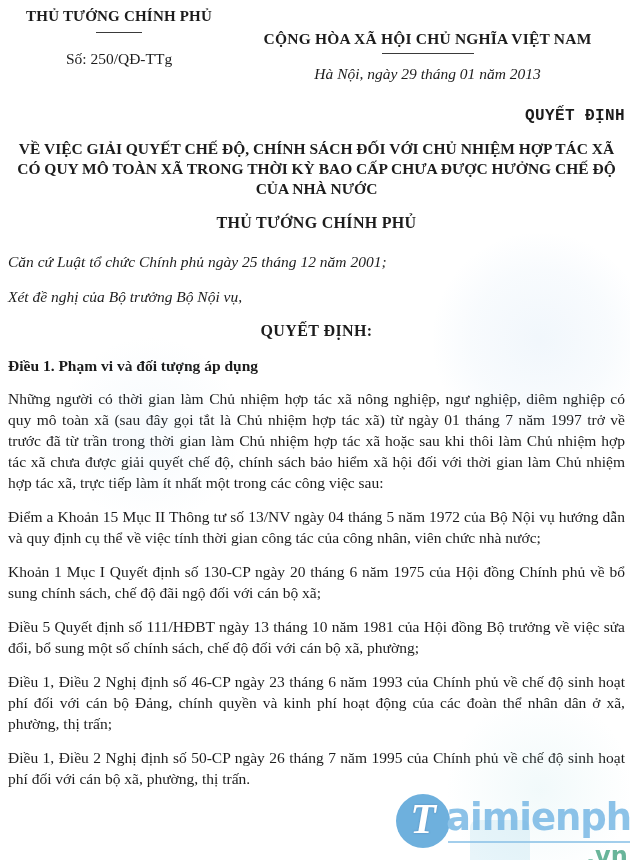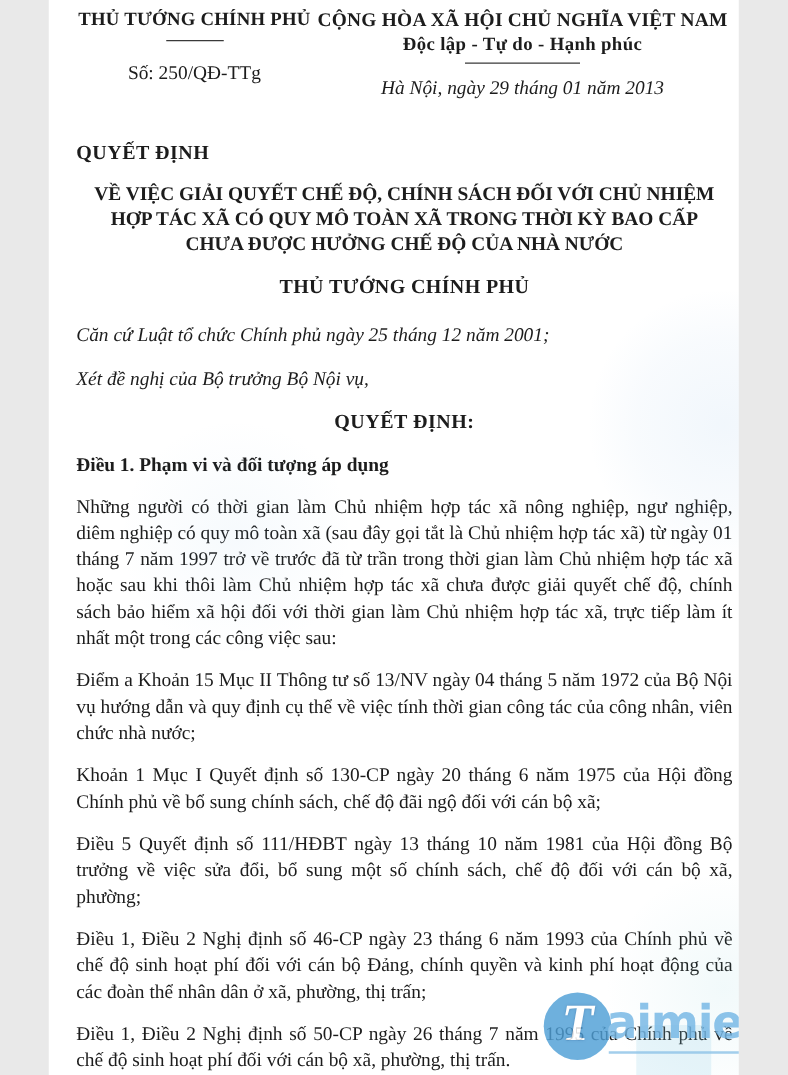--- a/index.html
+++ b/index.html
@@ -1,49 +1,49 @@
 <!DOCTYPE html>
 <html><head>
 <meta charset="utf-8">
 <style>
   html,body{margin:0;padding:0;background:#e9e9e9;}
   .page{
     position:relative;
-    width:552px;height:860px;
+    width:630px;height:860px;
     margin:0 auto;
     background:#ffffff;
     overflow:hidden;
     font-family:"Liberation Serif","DejaVu Serif",serif;
     color:#1c1c1c;
     box-sizing:border-box;
-    padding:8px 5px 0 22px;
+    padding:8px 5px 0 8px;
   }
   
   .bg-swirl{position:absolute;pointer-events:none;border-radius:50%;}
   .sw1{left:430px;top:230px;width:220px;height:220px;
        background:radial-gradient(circle,rgba(120,175,225,0.10) 0%,rgba(120,175,225,0.05) 45%,transparent 70%);}
   .sw2{left:60px;top:330px;width:180px;height:200px;
        background:radial-gradient(circle,rgba(130,185,225,0.07) 0%,transparent 70%);}
   .sw3{left:440px;top:700px;width:200px;height:180px;
        background:radial-gradient(circle,rgba(120,200,210,0.10) 0%,transparent 70%);}
   .sw4{left:470px;top:820px;width:60px;height:60px;border-radius:8px;
        background:rgba(130,200,225,0.18);}
 
   .header{display:flex;position:relative;}
   .h-left{width:36%;text-align:center;}
   .h-right{width:64%;text-align:center;}
   .org-name{font-weight:bold;font-size:15px;letter-spacing:.2px;}
   .h-line-left{width:46px;border-top:1.6px solid #3a3a3a;margin:7px auto 0;}
   .doc-number{margin-top:17px;font-size:15.5px;}
-  .country{font-weight:bold;font-size:15.5px;letter-spacing:.2px;}
+  .country{font-weight:bold;font-size:15.5px;letter-spacing:.2px;margin-top:22px;}
   .motto{font-weight:bold;font-size:15px;margin-top:2px;letter-spacing:.3px;}
   .h-line-right{width:92px;border-top:1.6px solid #3a3a3a;margin:5px auto 0;}
   .place-date{margin-top:11px;font-style:italic;font-size:15.5px;}
 
-  .h-kind{margin:34px 0 0;text-align:left;font-weight:bold;font-size:16px;letter-spacing:.4px;}
+  .h-kind{margin:24px 0 0;text-align:right;font-weight:bold;font-size:16px;letter-spacing:.4px;font-family:Liberation Mono, monospace;}
   .h-subject{margin:14px 6px 0;text-align:center;font-weight:bold;font-size:15.5px;line-height:20px;}
   .h-authority{margin:15px 0 0;text-align:center;font-weight:bold;font-size:16px;letter-spacing:.3px;}
 
   .preamble p{margin:14px 0 0;font-style:italic;font-size:15.5px;line-height:21px;}
   .preamble p:first-child{margin-top:19px;}
 
   .h-decision{margin:15px 0 0;text-align:center;font-weight:bold;font-size:16px;letter-spacing:.4px;}
 
   .art-heading{margin:17px 0 0;font-weight:bold;font-size:15.5px;}
 
@@ -74,21 +74,20 @@
   <div class="bg-swirl sw4"></div>
 
   <div class="header">
     <div class="h-left">
       <div class="org-name">THỦ TƯỚNG CHÍNH PHỦ</div>
       <div class="h-line-left"></div>
       <div class="doc-number">Số: 250/QĐ-TTg</div>
     </div>
     <div class="h-right">
       <div class="country">CỘNG HÒA XÃ HỘI CHỦ NGHĨA VIỆT NAM</div>
-      <div class="motto">Độc lập - Tự do - Hạnh phúc</div>
       <div class="h-line-right"></div>
       <div class="place-date">Hà Nội, ngày 29 tháng 01 năm 2013</div>
     </div>
   </div>
 
   <div class="h-kind">QUYẾT ĐỊNH</div>
   <div class="h-subject">VỀ VIỆC GIẢI QUYẾT CHẾ ĐỘ, CHÍNH SÁCH ĐỐI VỚI CHỦ NHIỆM HỢP TÁC XÃ CÓ QUY MÔ TOÀN XÃ TRONG THỜI KỲ BAO CẤP CHƯA ĐƯỢC HƯỞNG CHẾ ĐỘ CỦA NHÀ NƯỚC</div>
   <div class="h-authority">THỦ TƯỚNG CHÍNH PHỦ</div>
 
   <div class="preamble">

